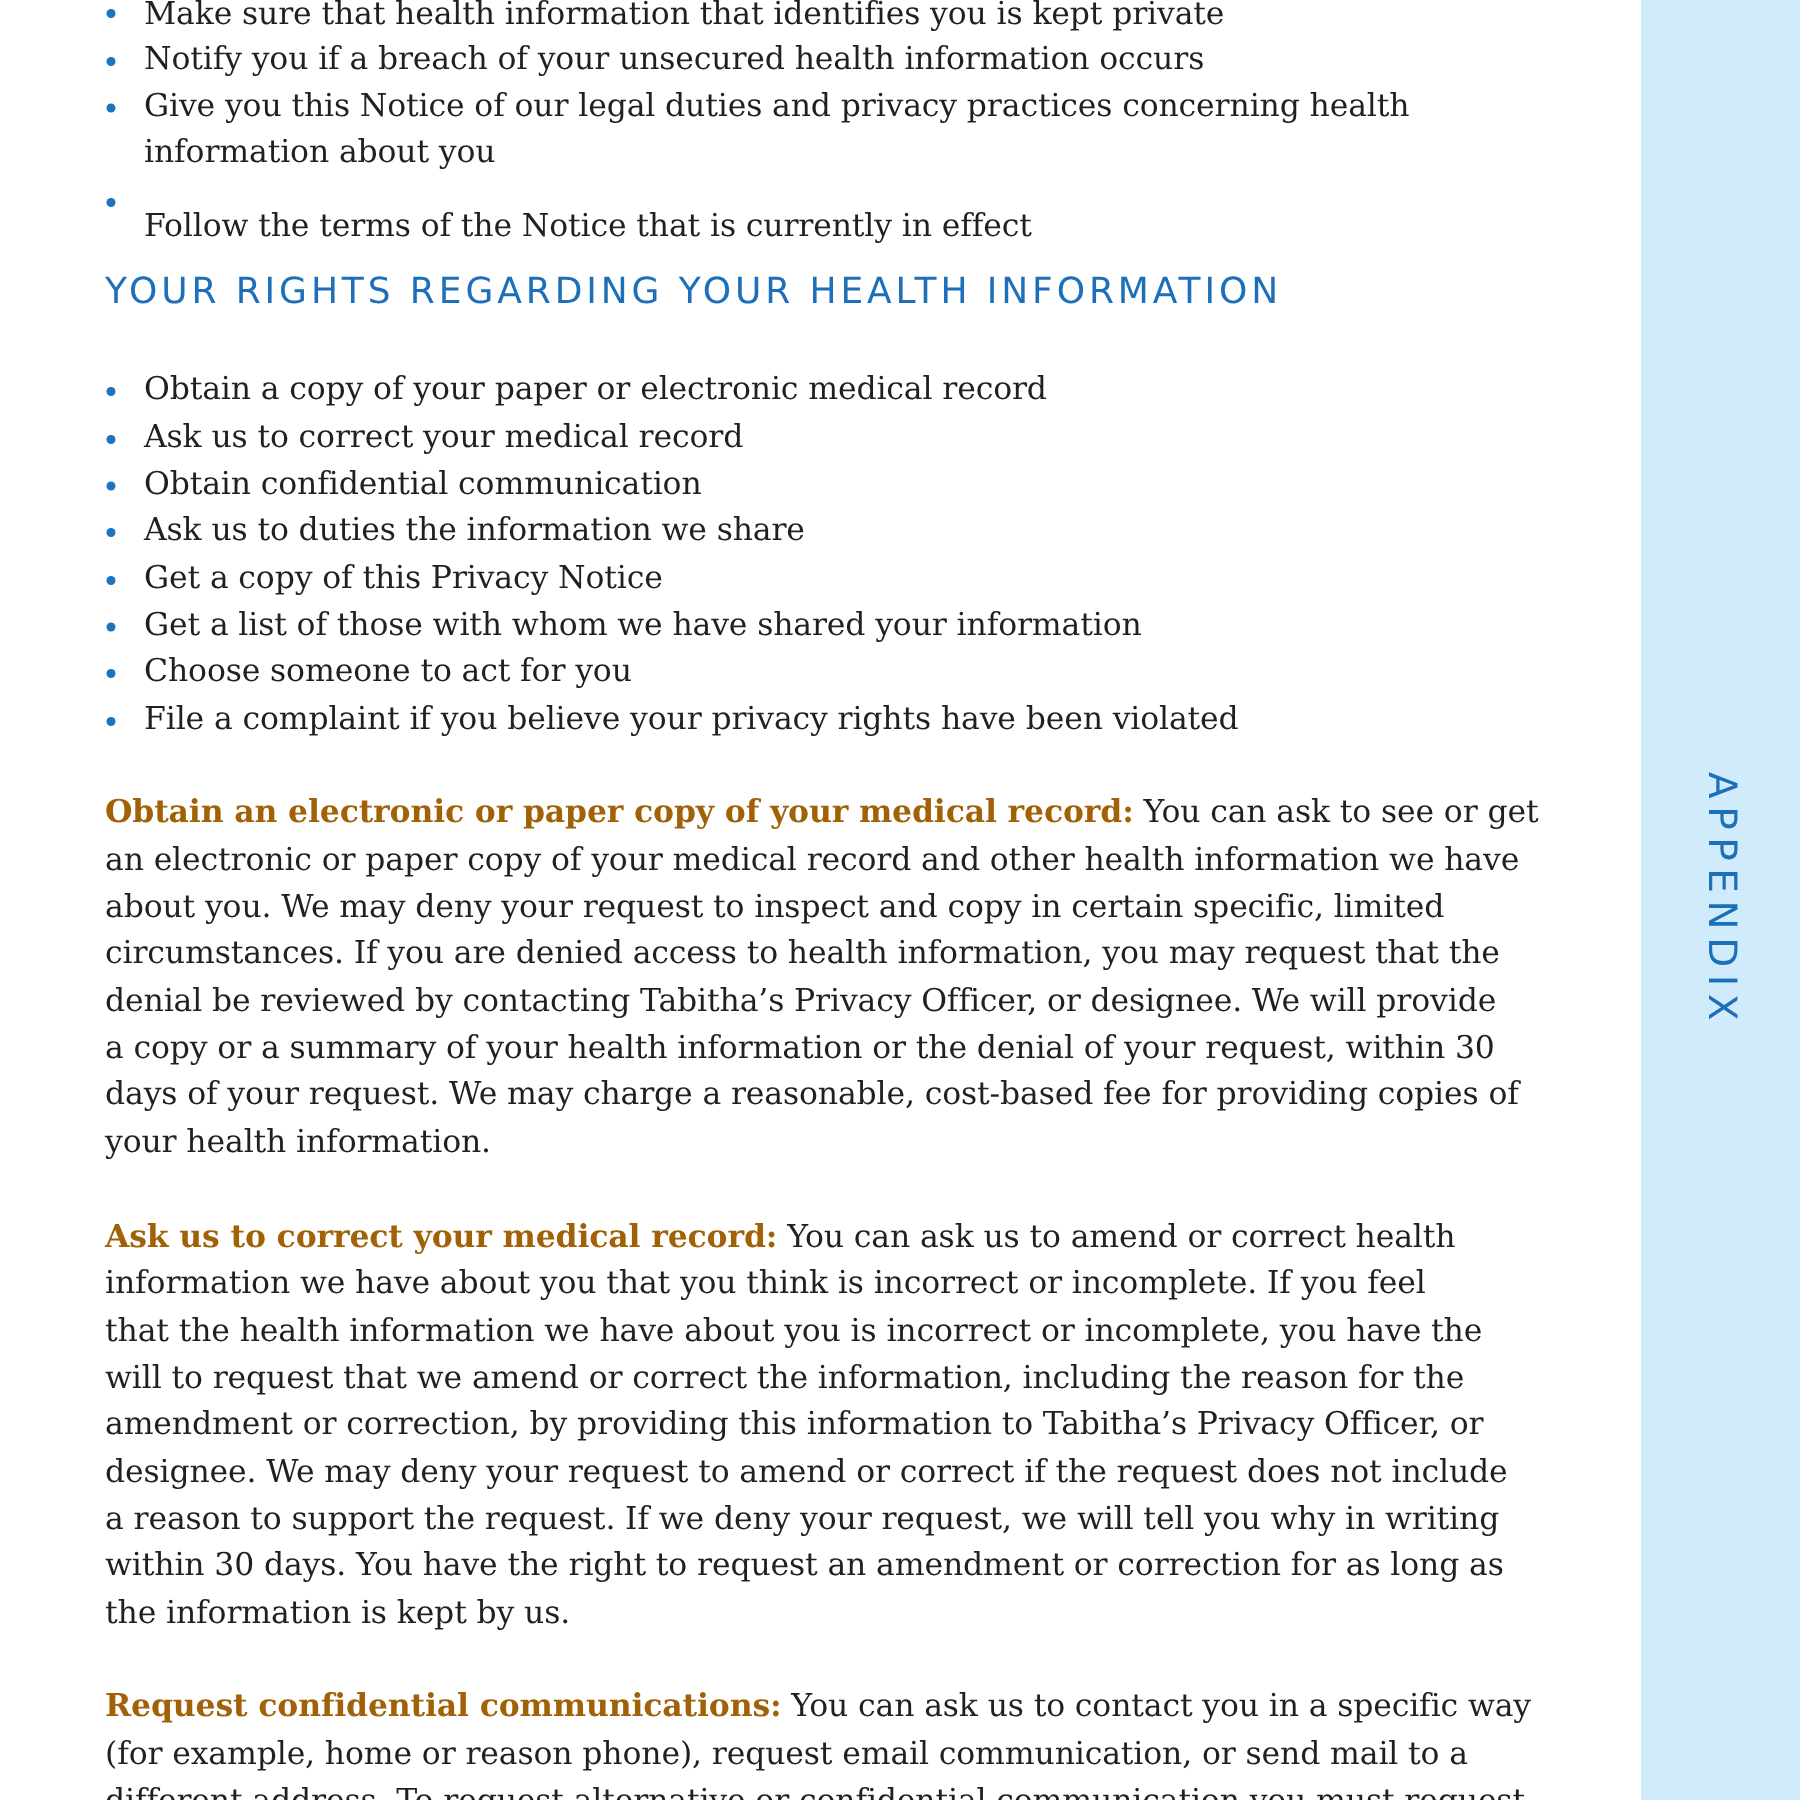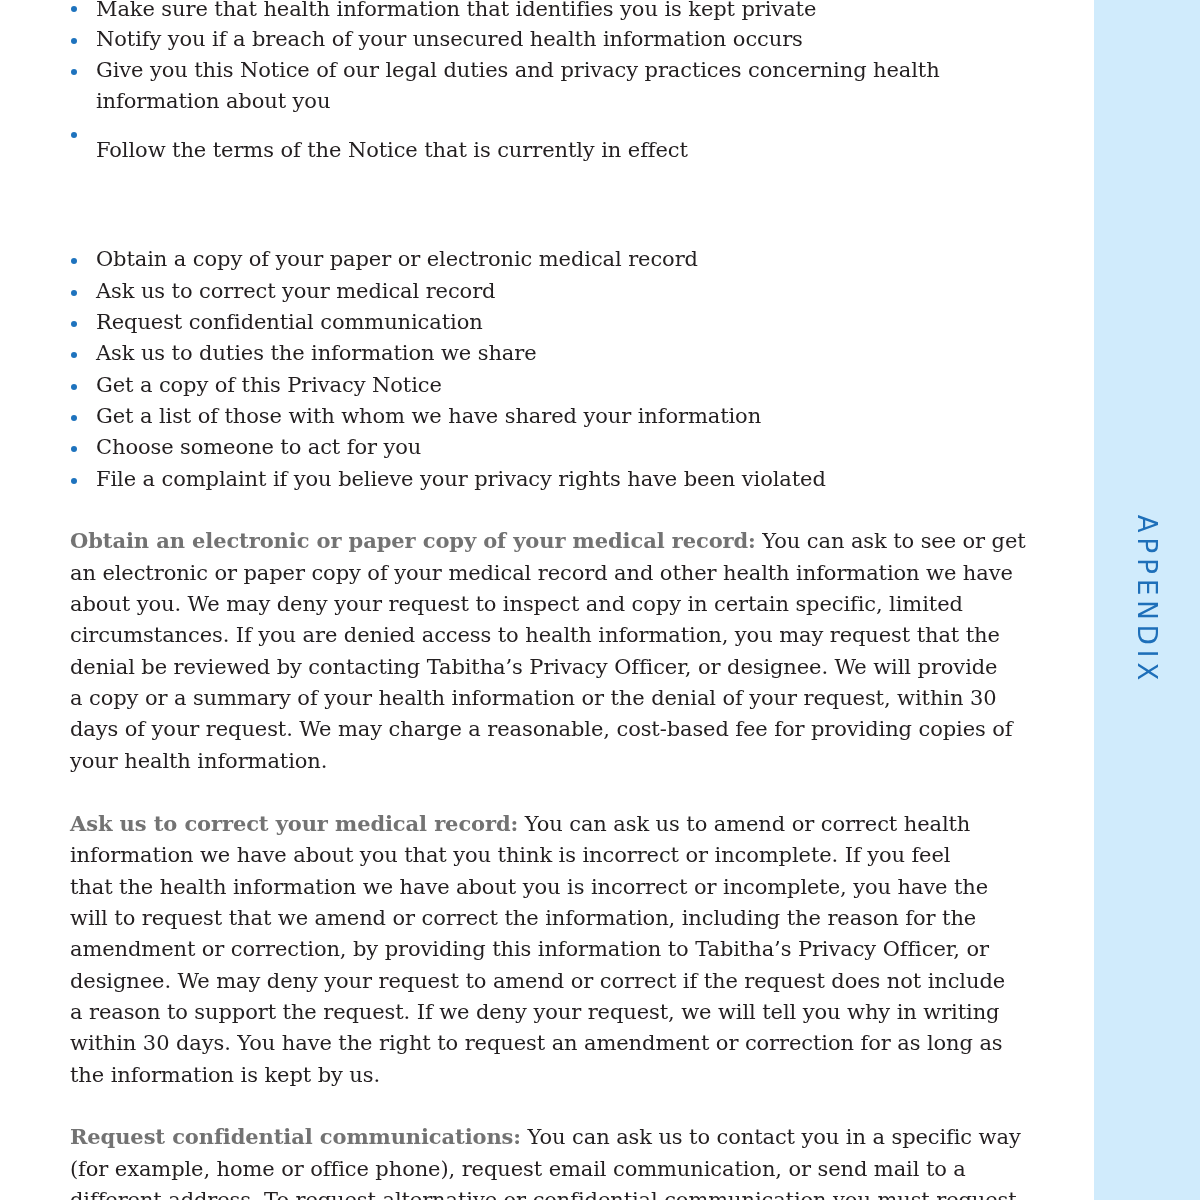--- a/index.html
+++ b/index.html
@@ -17,21 +17,21 @@
     .bullet-line { left: 96px; }
     .bullet-dot {
       position: absolute; left: 71px; width: 6px; height: 6px; border-radius: 50%;
       background: #1e73be;
     }
     .heading {
       position: absolute; left: 70px; top: 180px; white-space: nowrap;
       font-family: "DejaVu Sans", "Liberation Sans", sans-serif;
       font-size: 24px; letter-spacing: 2.6px; color: #1e6fb9; line-height: 28px;
     }
-    .lead { color: #737373; font-weight: bold; margin-top: 30px; }
+    .lead { color: #a16207; font-weight: bold; margin-top: 30px; }
     .sidebar {
       position: absolute; left: 1094px; top: 0; width: 106px; height: 1200px;
       background: #d0ebfc;
     }
     .sidebar-label {
       position: absolute; left: 53px; top: 600px;
       transform: translate(-50%, -50%) rotate(90deg);
       font-family: "DejaVu Sans", "Liberation Sans", sans-serif;
       font-size: 26px; letter-spacing: 5px; color: #1e6fb9; white-space: nowrap;
     }
@@ -49,28 +49,29 @@
     <div class="line bullet-line" style="top:27px">Notify you if a breach of your unsecured health information occurs</div>
 
     <span class="bullet-dot" style="top:69px"></span>
     <div class="line bullet-line" style="top:58px">Give you this Notice of our legal duties and privacy practices concerning health</div>
     <div class="line bullet-line" style="top:89px">information about you</div>
 
     <span class="bullet-dot" style="top:132px"></span>
     <div class="line bullet-line" style="top:138px">Follow the terms of the Notice that is currently in effect</div>
   </div>
 
+  <div class="heading">YOUR RIGHTS REGARDING YOUR HEALTH INFORMATION</div>
 
   <div>
     <span class="bullet-dot" style="top:258px"></span>
     <div class="line bullet-line" style="top:247px">Obtain a copy of your paper or electronic medical record</div>
     <span class="bullet-dot" style="top:290px"></span>
     <div class="line bullet-line" style="top:279px">Ask us to correct your medical record</div>
     <span class="bullet-dot" style="top:321px"></span>
-    <div class="line bullet-line" style="top:310px">Request confidential communication</div>
+    <div class="line bullet-line" style="top:310px">Obtain confidential communication</div>
     <span class="bullet-dot" style="top:352px"></span>
     <div class="line bullet-line" style="top:341px">Ask us to duties the information we share</div>
     <span class="bullet-dot" style="top:384px"></span>
     <div class="line bullet-line" style="top:373px">Get a copy of this Privacy Notice</div>
     <span class="bullet-dot" style="top:415px"></span>
     <div class="line bullet-line" style="top:404px">Get a list of those with whom we have shared your information</div>
     <span class="bullet-dot" style="top:446px"></span>
     <div class="line bullet-line" style="top:435px">Choose someone to act for you</div>
     <span class="bullet-dot" style="top:478px"></span>
     <div class="line bullet-line" style="top:467px">File a complaint if you believe your privacy rights have been violated</div>
@@ -94,20 +95,20 @@
     <div class="line" style="top:906px">will to request that we amend or correct the information, including the reason for the</div>
     <div class="line" style="top:937px">amendment or correction, by providing this information to Tabitha’s Privacy Officer, or</div>
     <div class="line" style="top:969px">designee. We may deny your request to amend or correct if the request does not include</div>
     <div class="line" style="top:1000px">a reason to support the request. If we deny your request, we will tell you why in writing</div>
     <div class="line" style="top:1031px">within 30 days. You have the right to request an amendment or correction for as long as</div>
     <div class="line" style="top:1063px">the information is kept by us.</div>
   </div>
 
   <div>
     <div class="line" style="top:1125px"><span class="lead">Request confidential communications:</span><span> You can ask us to contact you in a specific way</span></div>
-    <div class="line" style="top:1157px">(for example, home or office phone), request email communication, or send mail to a</div>
+    <div class="line" style="top:1157px">(for example, home or reason phone), request email communication, or send mail to a</div>
     <div class="line" style="top:1188px">different address. To request alternative or confidential communication you must request</div>
   </div>
 </div>
 
 <div class="sidebar">
   <div class="sidebar-label">APPENDIX</div>
 </div>
 
 </body></html>

